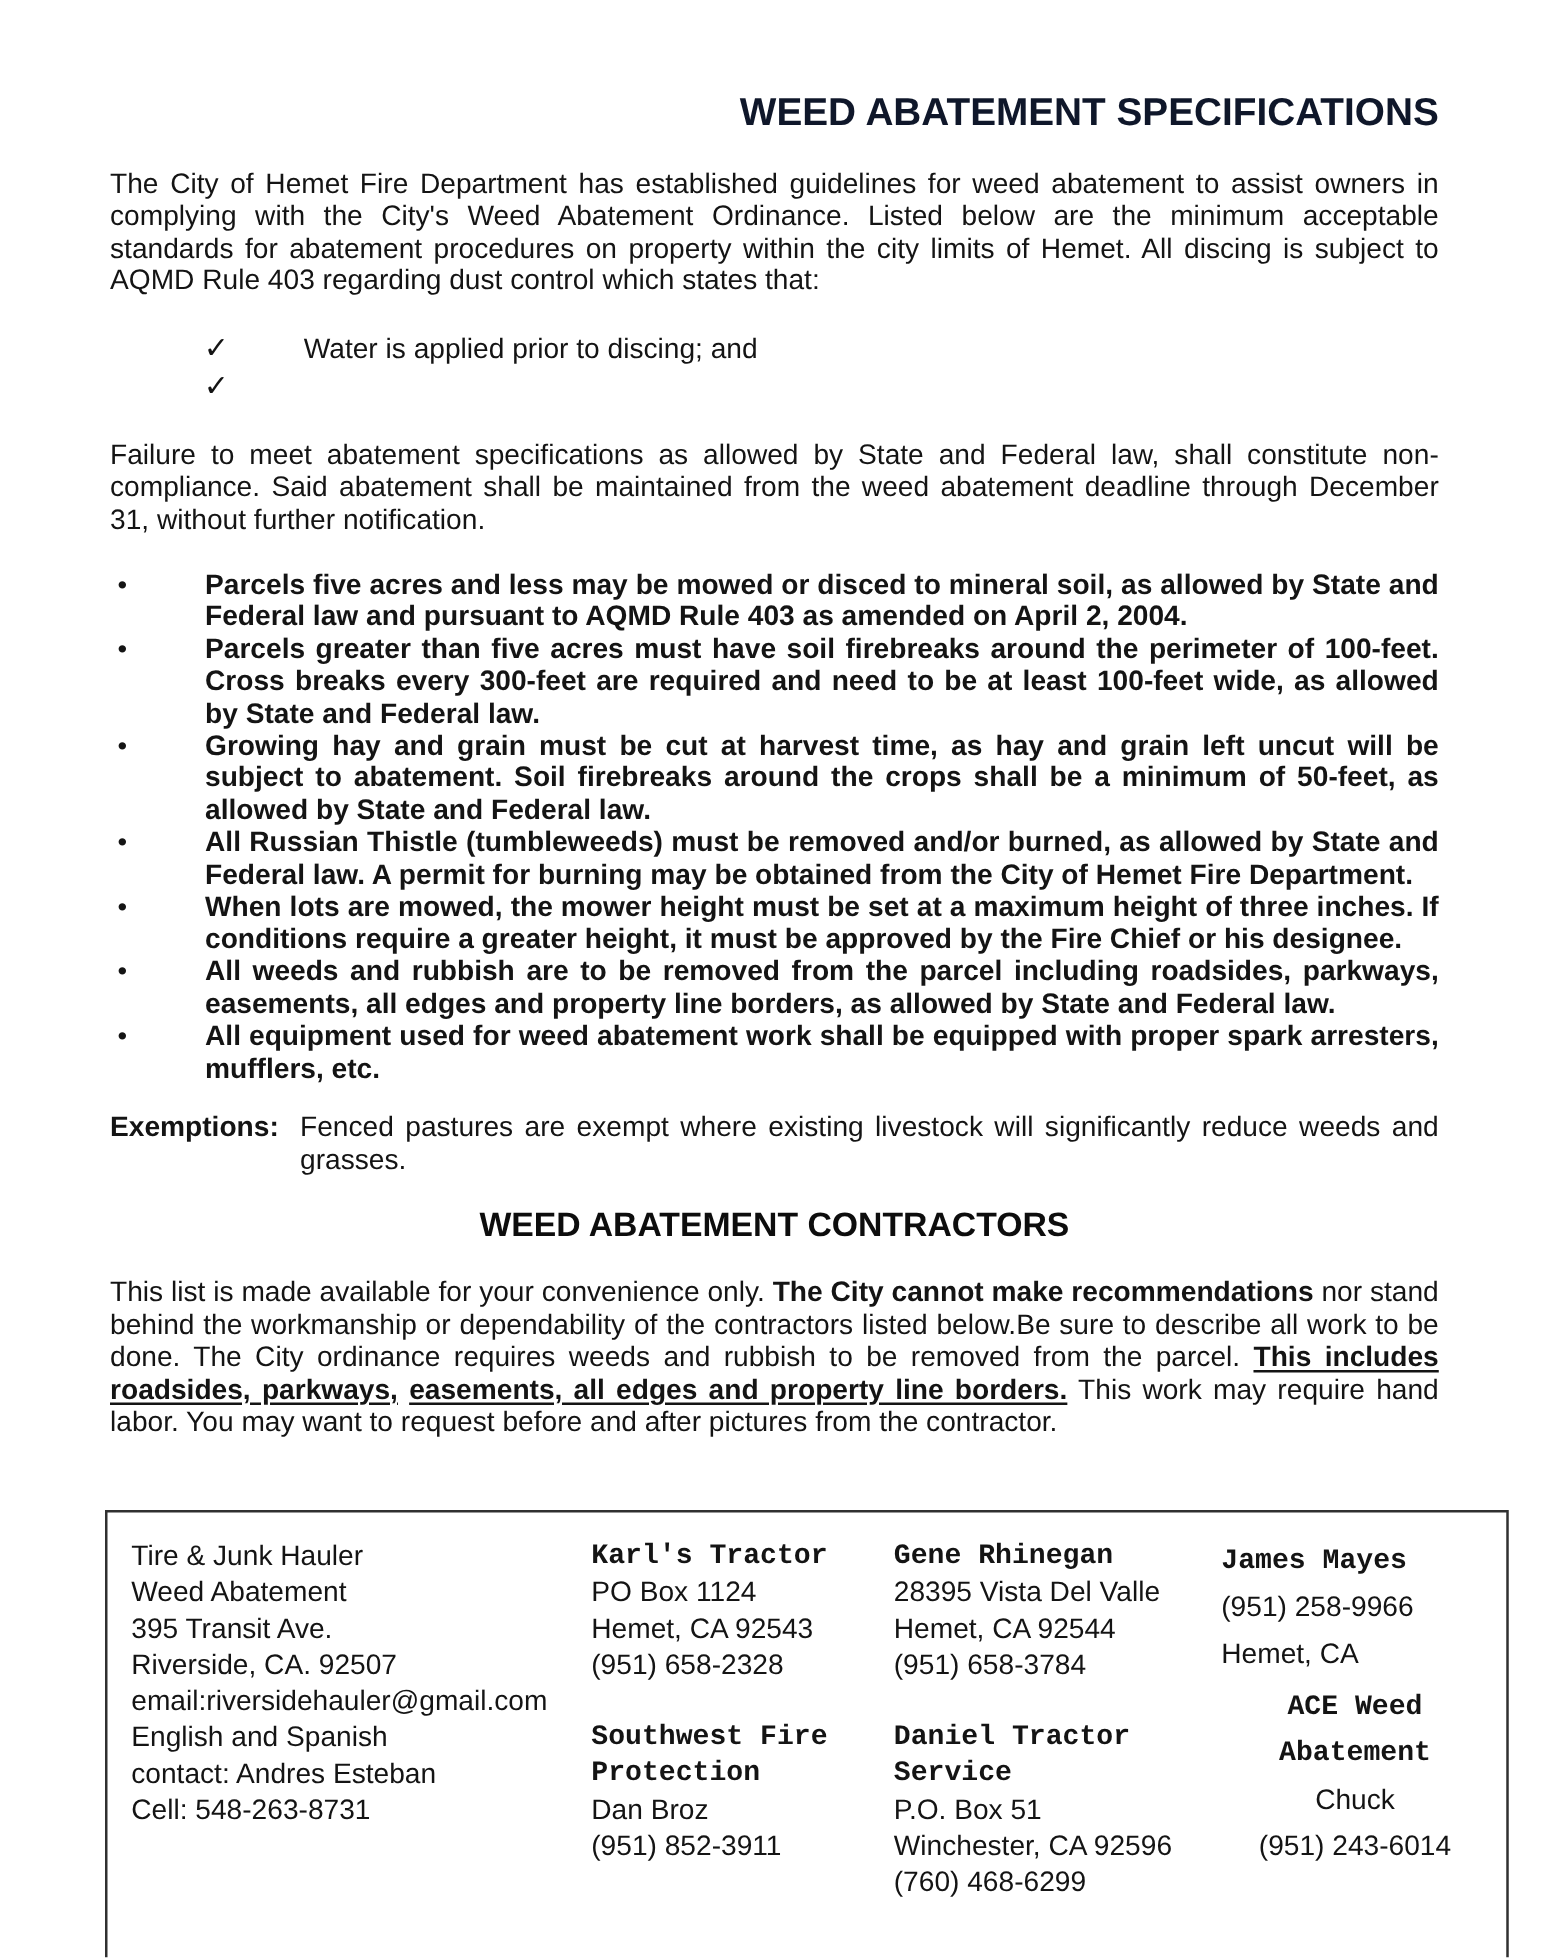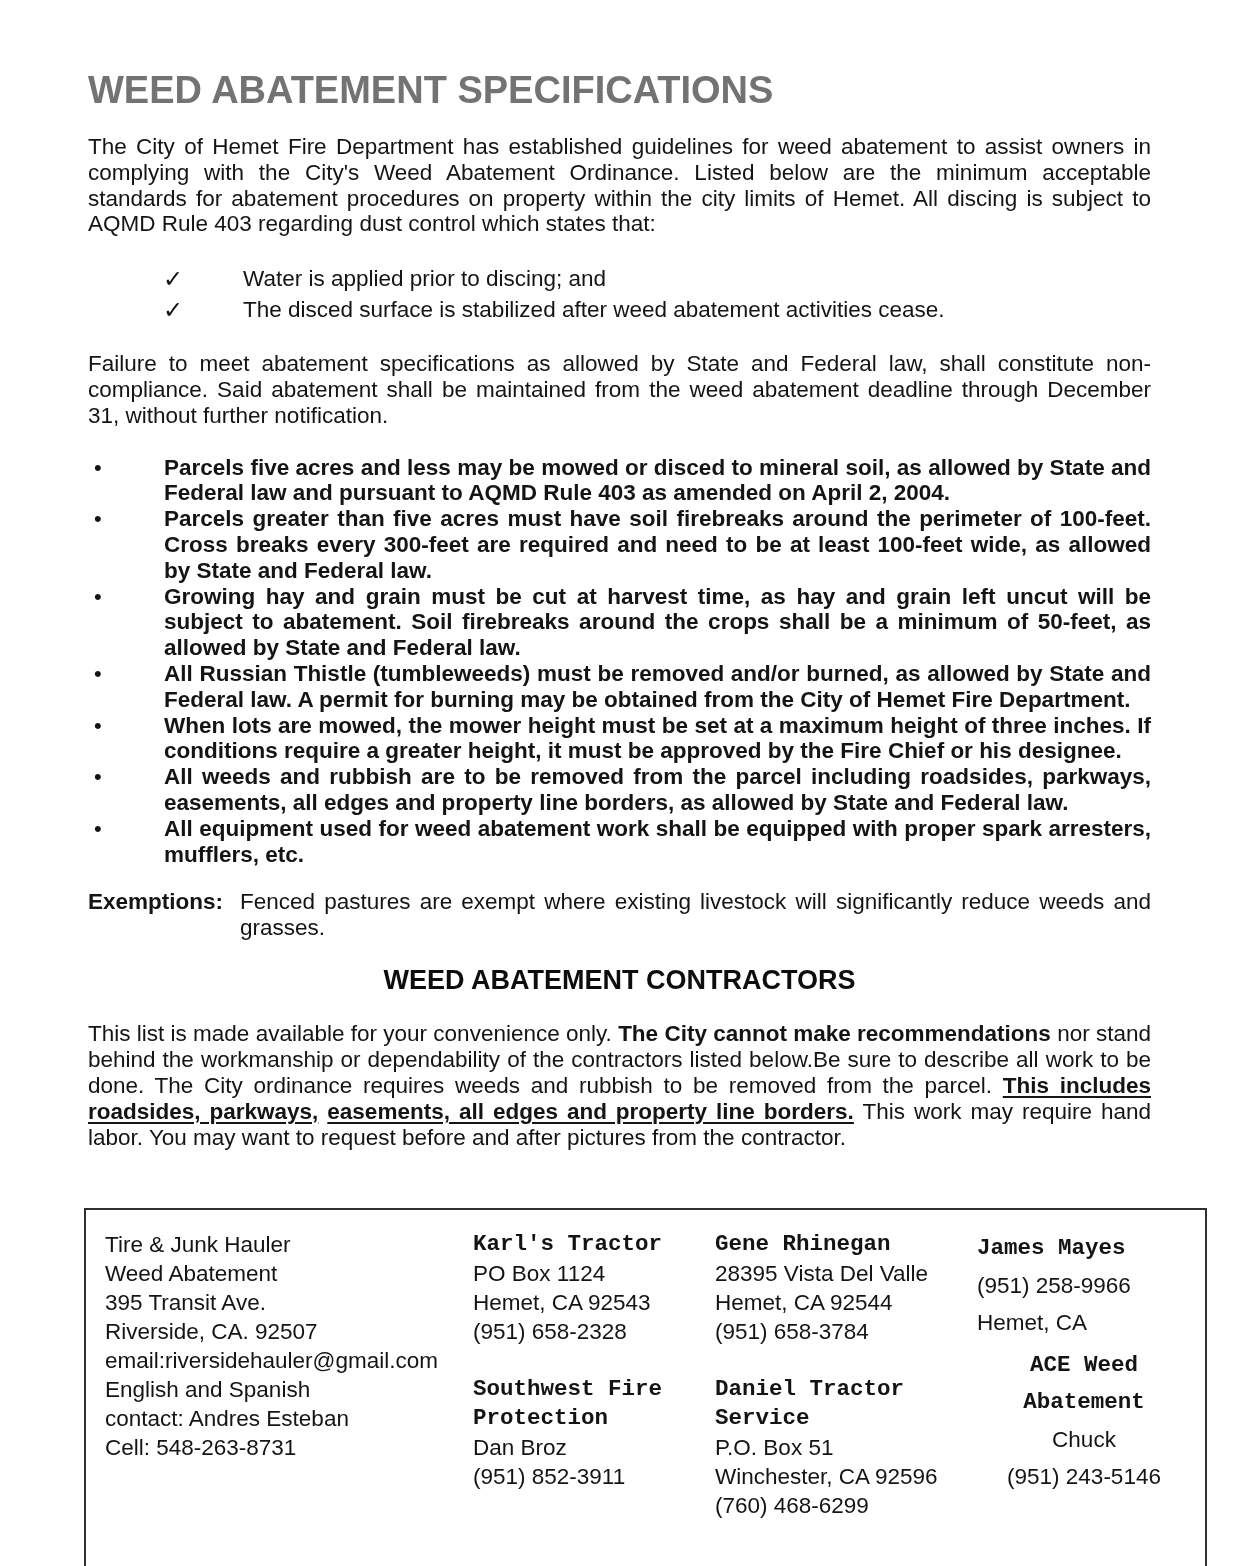--- a/index.html
+++ b/index.html
@@ -16,25 +16,25 @@
     font-family: "Liberation Sans", "DejaVu Sans", sans-serif;
     font-size: 22.5px;
     box-sizing: border-box;
     padding-top: 72px;
     overflow: hidden;
   }
   .content { margin: 0 88px; }
 
   h1.doc-title {
     margin: 0;
-    text-align: left;
-    font-size: 38px;
+    text-align: right;
+    font-size: 31px;
     line-height: 36px;
     font-weight: bold;
-    color: #737373;
+    color: #0f172a;
   }
   h2.doc-subtitle {
     margin: 24px 0 0 0;
     text-align: center;
     font-size: 27px;
     line-height: 30px;
     font-weight: bold;
     color: #0d0d0d;
   }
   p.para {
@@ -119,21 +119,20 @@
 
     <p class="para">The City of Hemet Fire Department has established guidelines for weed abatement to assist owners in complying with the City's Weed Abatement Ordinance.  Listed below are the minimum acceptable standards for abatement procedures on property within the city limits of Hemet. All discing is subject to AQMD Rule 403 regarding dust control which states that:</p>
 
     <div class="checklist">
       <div class="check-row">
         <span class="check-marker">✓</span>
         <span class="check-text">Water is applied prior to discing; and</span>
       </div>
       <div class="check-row">
         <span class="check-marker">✓</span>
-        <span class="check-text">The disced surface is stabilized after weed abatement activities cease.</span>
       </div>
     </div>
 
     <p class="para">Failure to meet abatement specifications as allowed by State and Federal law, shall constitute non-compliance.  Said abatement shall be maintained from the weed abatement deadline through December 31, without further notification.</p>
 
     <div class="bullets">
       <div class="bullet-row">
         <span class="bullet-marker">•</span>
         <span class="bullet-text">Parcels five acres and less may be mowed or disced to mineral soil, as allowed by State and Federal law and pursuant to AQMD Rule 403 as amended on April 2, 2004.</span>
       </div>
@@ -212,17 +211,17 @@
     </div>
 
     <div class="c-col c-col-4">
       <div class="c-line c-name">James Mayes</div>
       <div class="c-line">(951) 258-9966</div>
       <div class="c-line">Hemet, CA</div>
       <div class="c-gap-sm"></div>
       <div class="c-line c-name centered">ACE Weed</div>
       <div class="c-line c-name centered">Abatement</div>
       <div class="c-line centered">Chuck</div>
-      <div class="c-line centered">(951) 243-5146</div>
+      <div class="c-line centered">(951) 243-6014</div>
     </div>
 
   </div>
 </div>
 
 </body></html>

